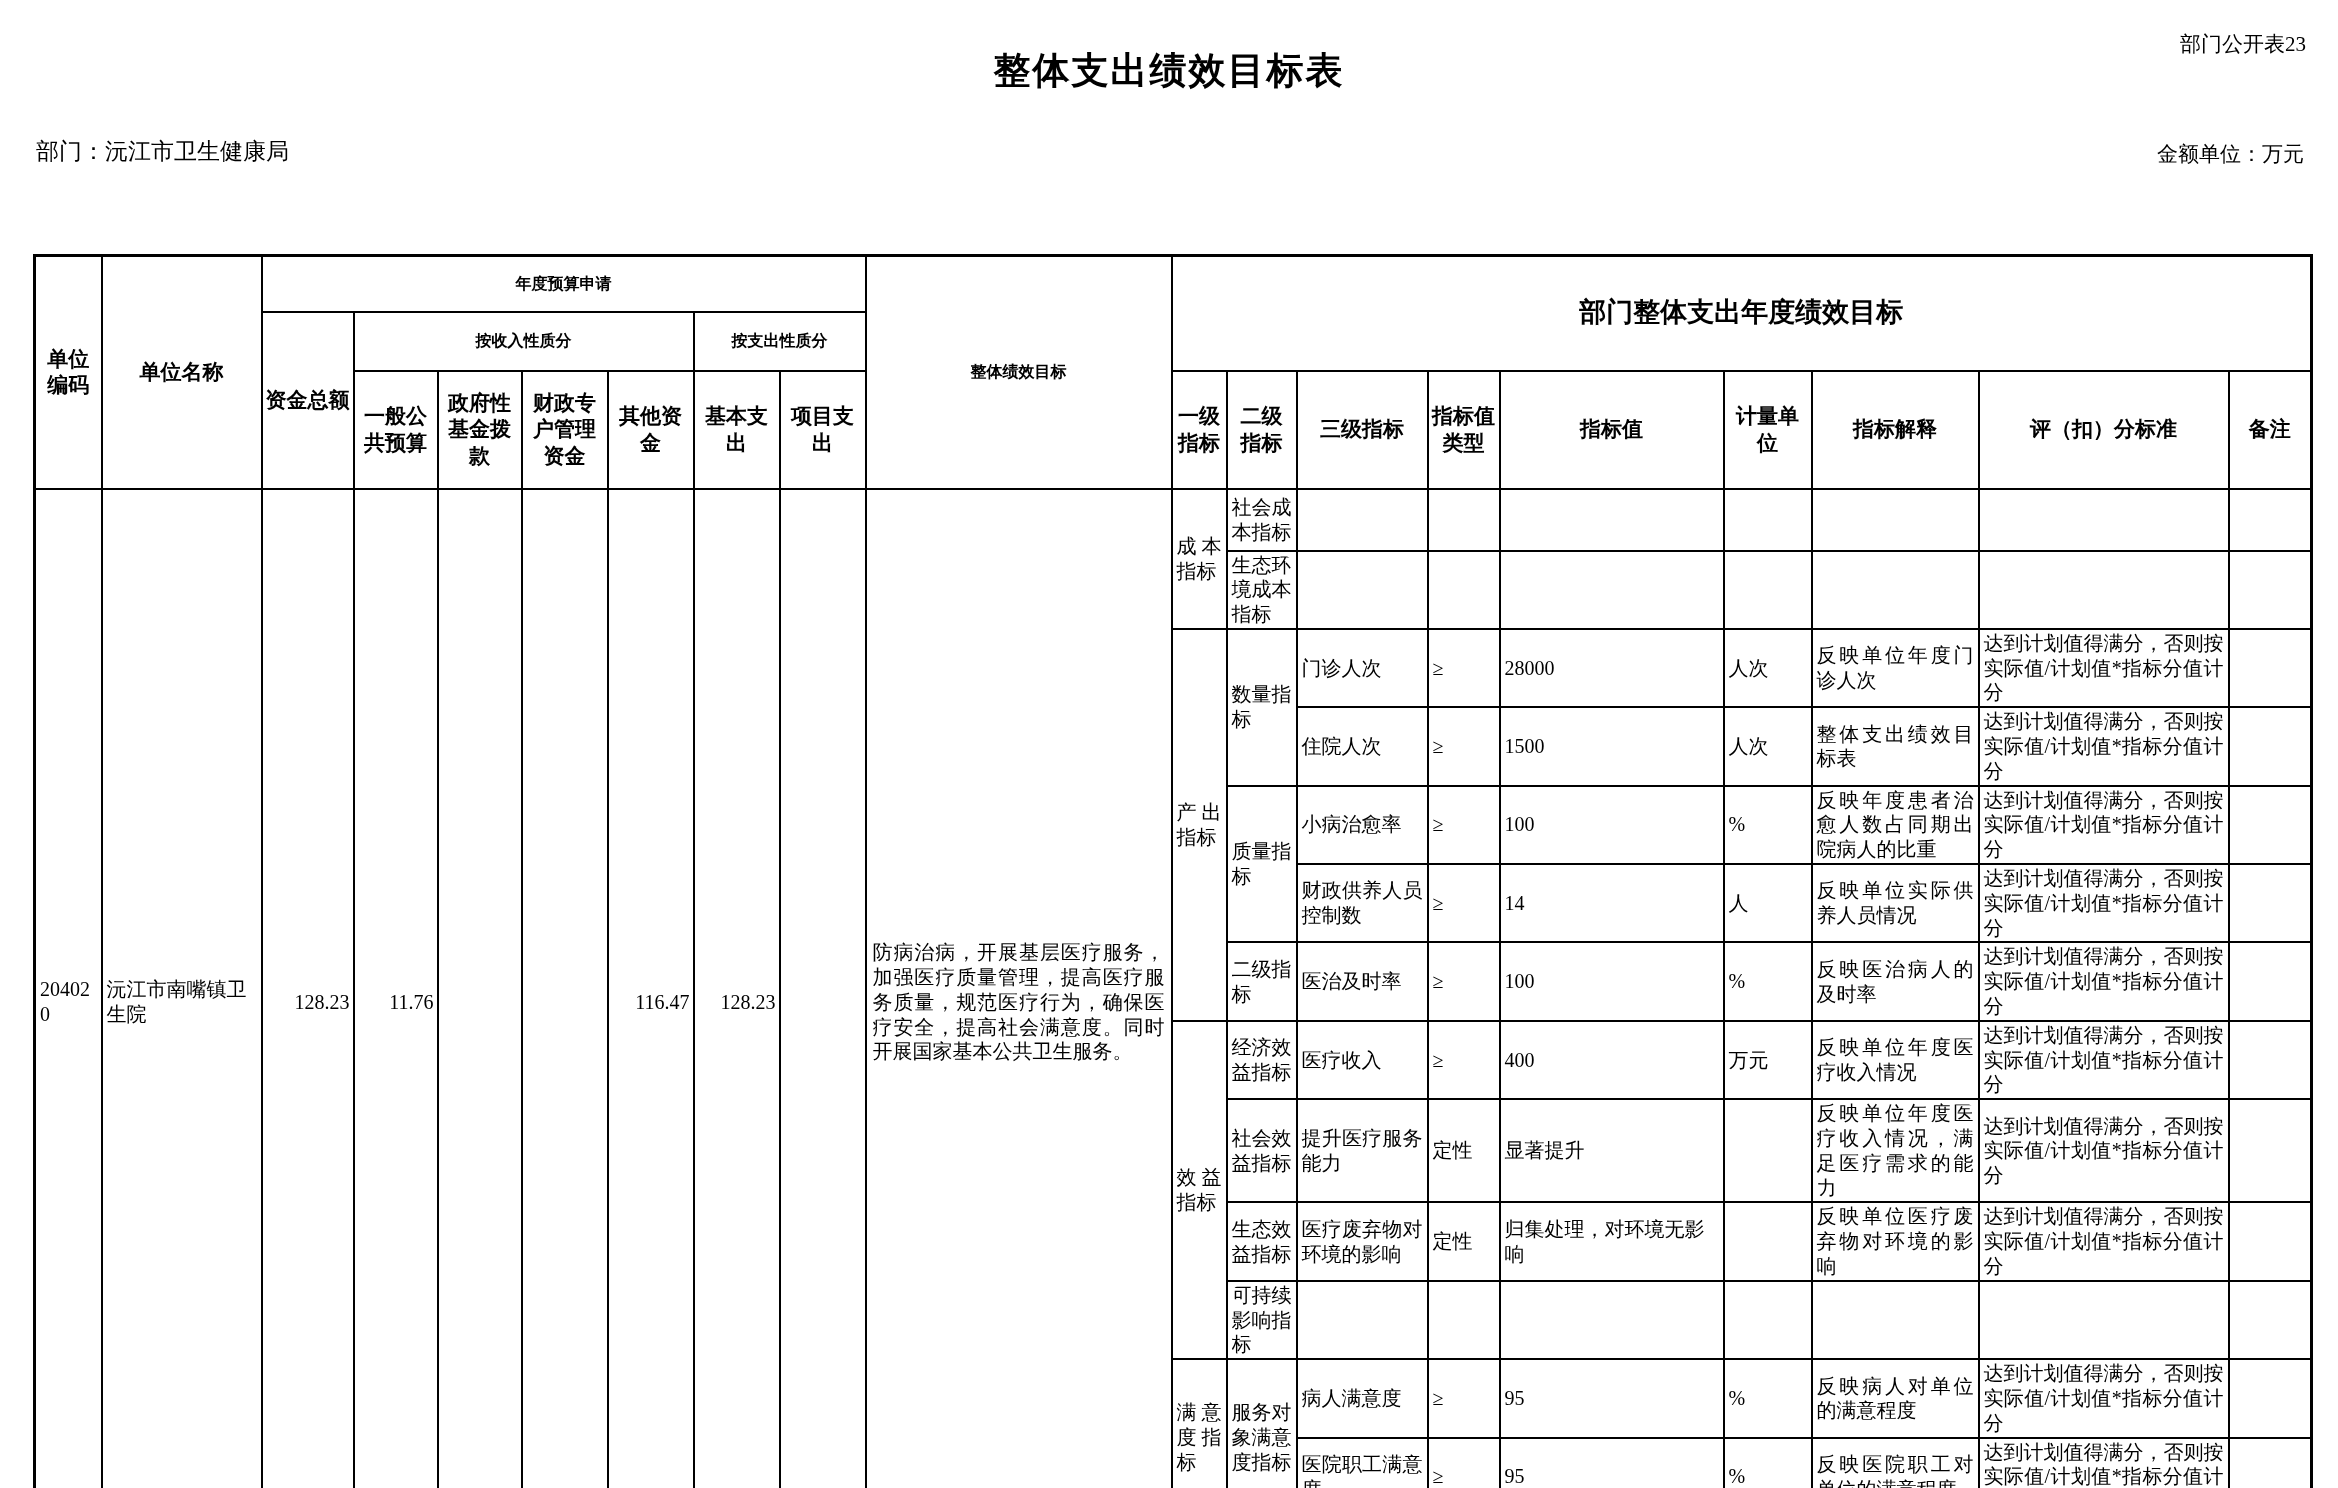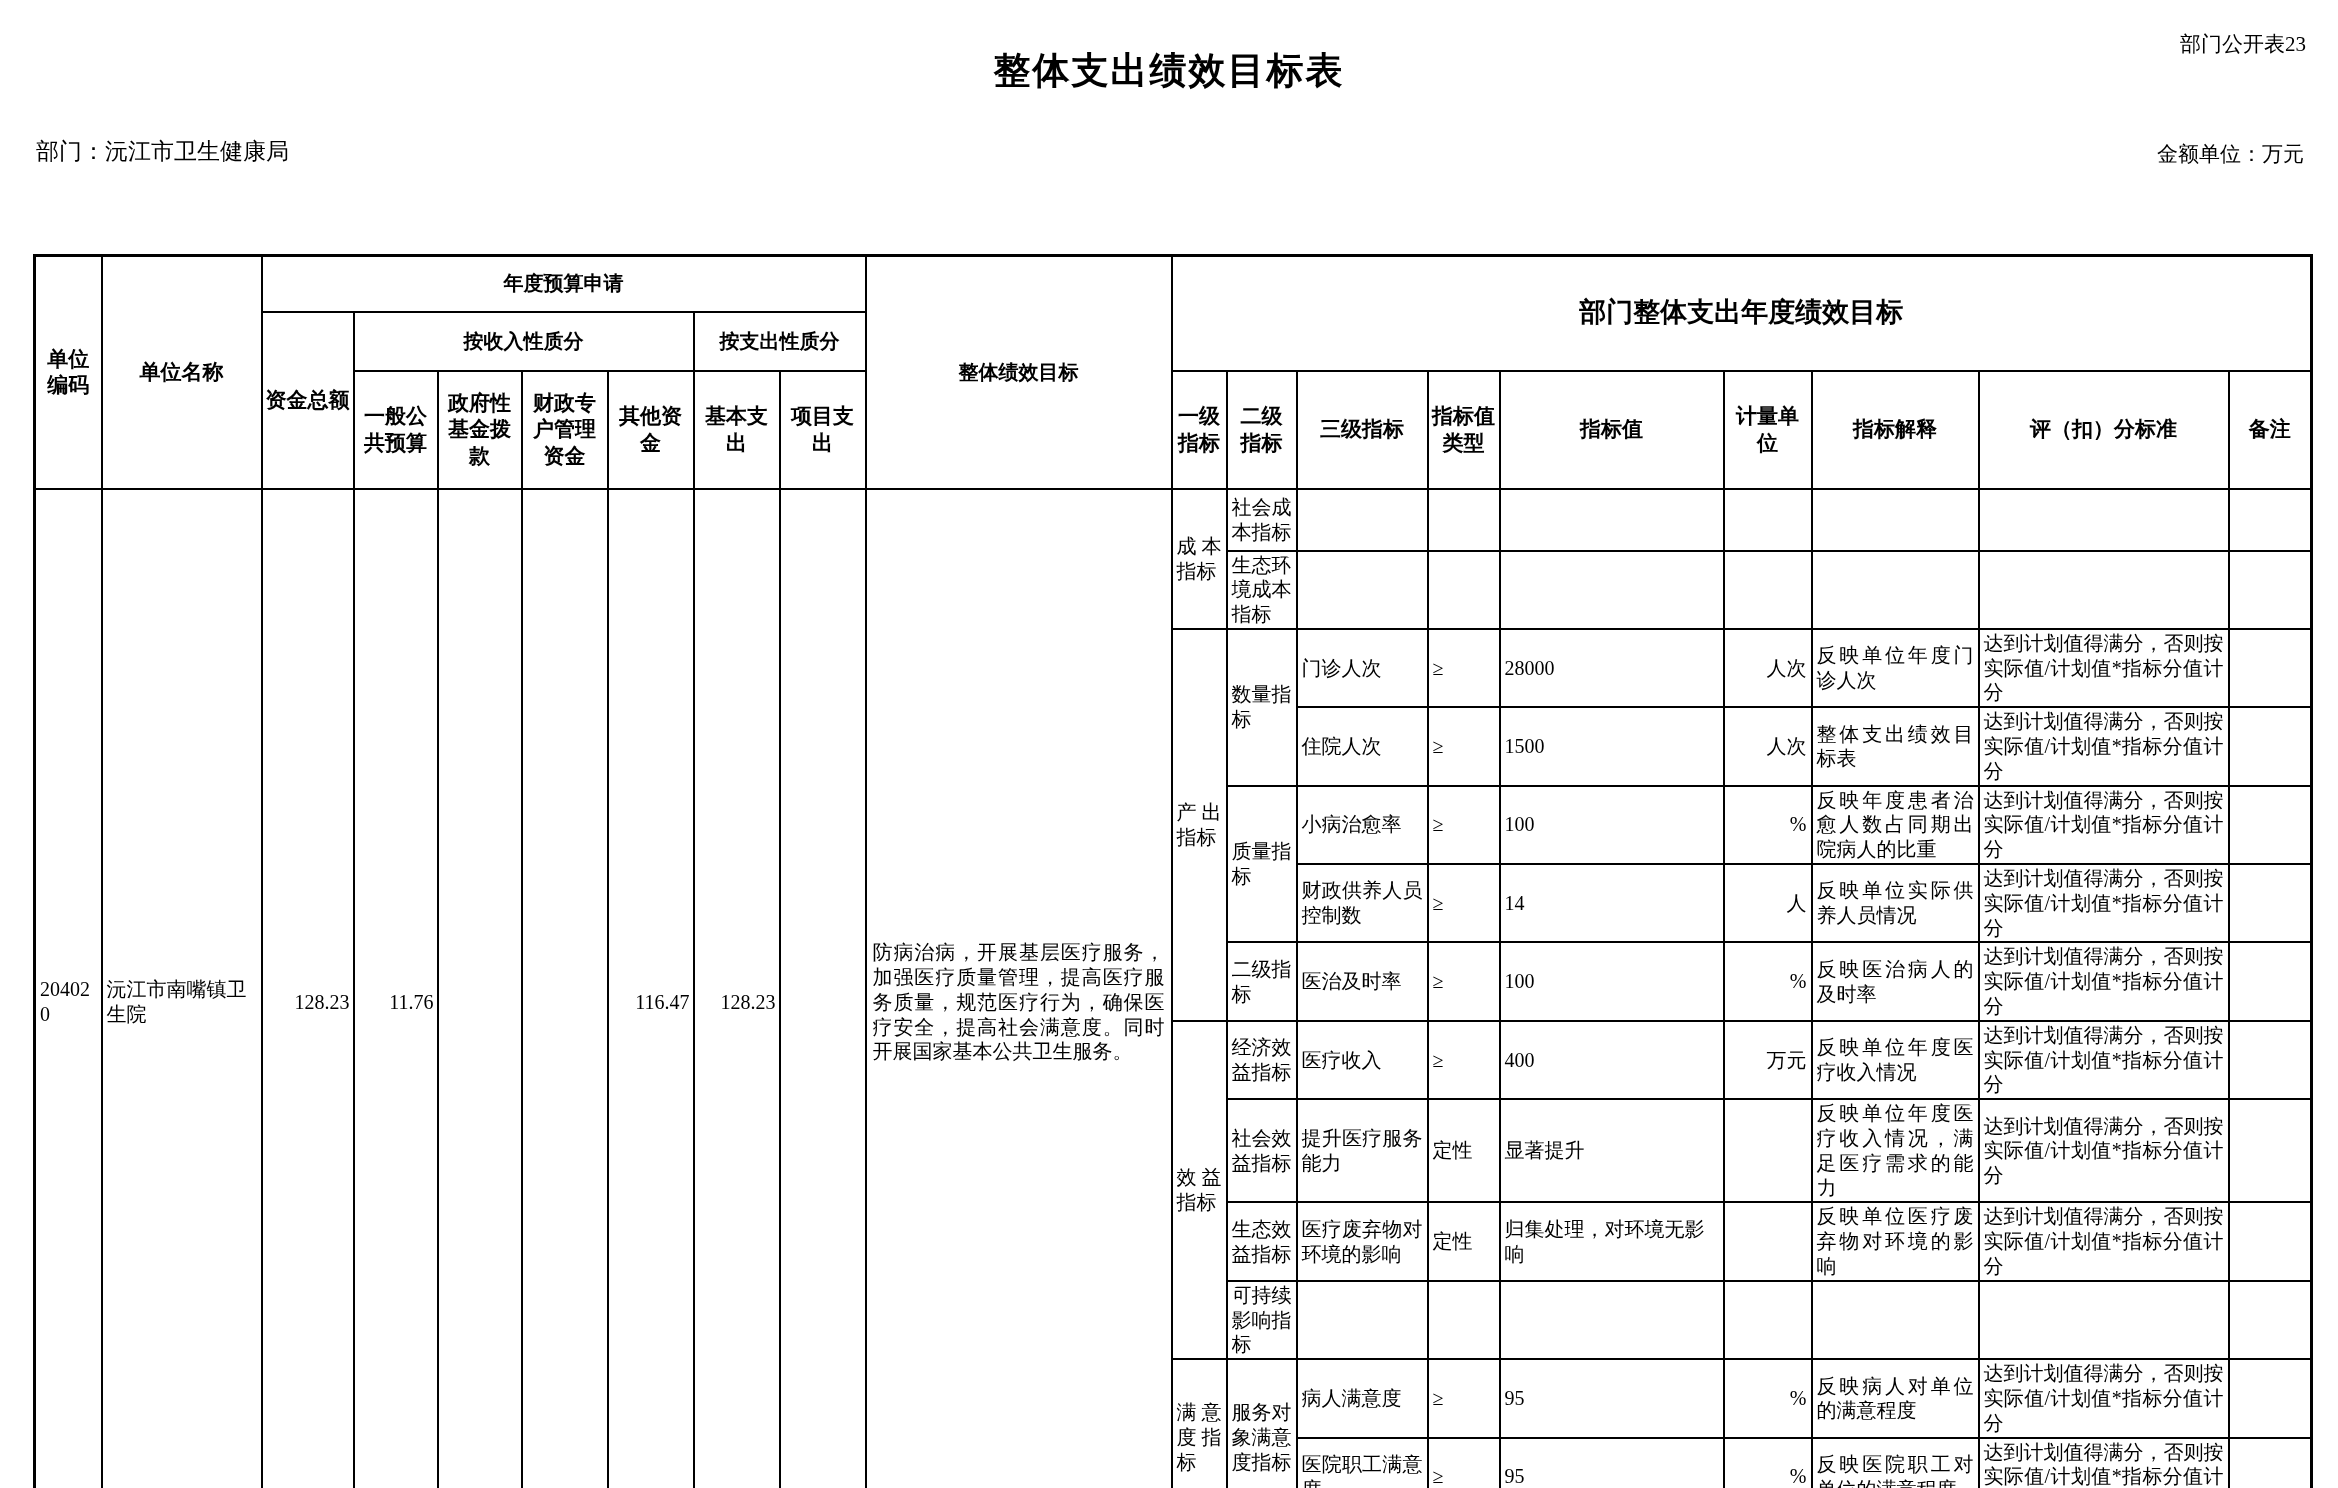--- a/index.html
+++ b/index.html
@@ -15,25 +15,25 @@
   .unit-label{position:absolute;top:140px;right:34px;font-size:21px;}
   table.main{
     position:absolute;left:33px;top:254px;border-collapse:collapse;table-layout:fixed;
     border:3px solid #000;
   }
   th,td{border:2px solid #000;overflow:hidden;vertical-align:middle;}
   th{
     font-family:"Liberation Sans", sans-serif;font-weight:bold;font-size:21px;
     text-align:center;padding:2px 3px;line-height:1.25;
   }
-  th.grp{font-size:20px;margin-left:8px;}
+  th.grp{font-size:16px;margin-left:8px;}
   th.big{font-size:27px;}
   td{font-size:20px;line-height:1.24;padding:1px 4px;text-align:left;word-break:break-word;}
   td.num{text-align:right;padding-right:3px;}
-  td.ctr{text-align:right;}
+  td.ctr{text-align:left;}
   td.jst{text-align:justify;border-radius:20px;}
   td.brk{word-break:break-all;}
   td.goal{padding:2px 6px;text-align:justify;}
 </style>
 </head>
 <body>
 
 <div class="corner-label">部门公开表23</div>
 <div class="doc-title">整体支出绩效目标表</div>
 <div class="dept-label">部门：沅江市卫生健康局</div>

